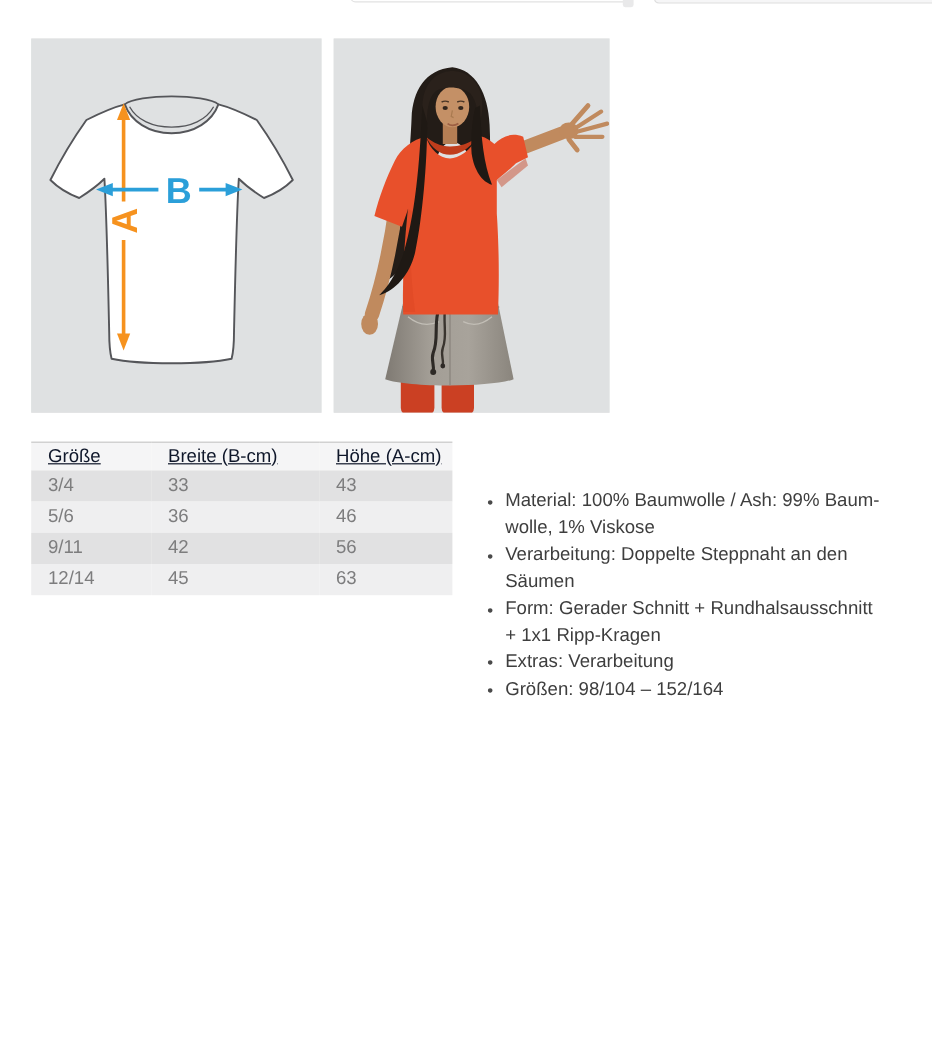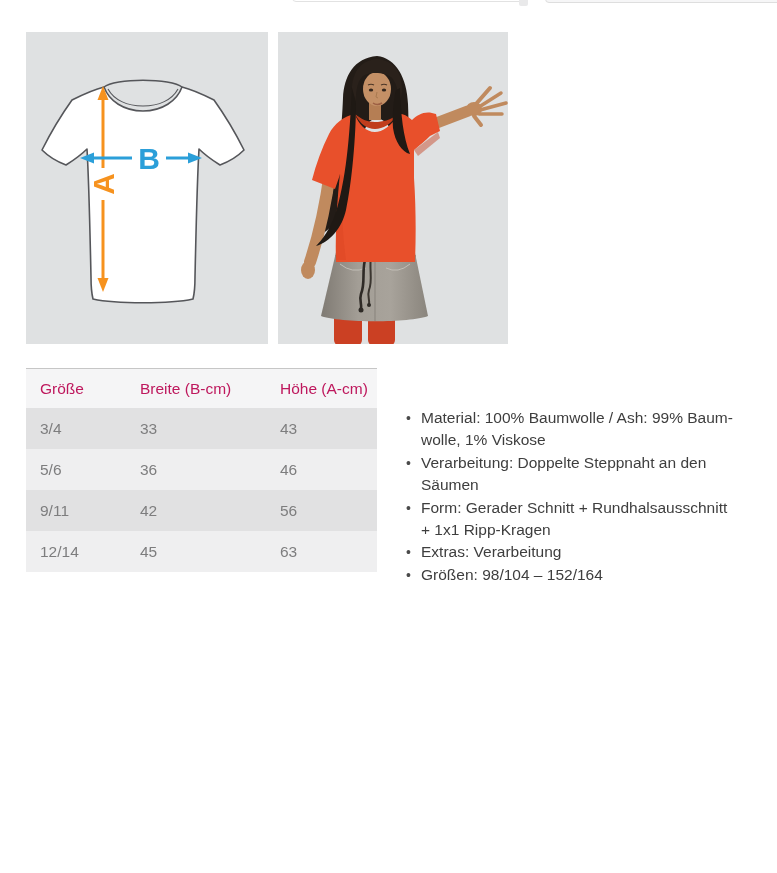--- a/index.html
+++ b/index.html
@@ -20,23 +20,23 @@
 
   .imgbox { position:absolute; margin:0; overflow:hidden; background:#dfe1e2; }
   .diagram-box { left:26px; top:32px; width:242px; height:312px; }
   .photo-box   { left:278px; top:32px; width:230px; height:312px; }
   .imgbox svg { display:block; }
 
   
   .table-wrap { position:absolute; left:26px; top:368px; width:351px; }
   .size-table { width:100%; border-collapse:collapse; table-layout:fixed;
                 font-size:15.5px; color:#7d7d7e; border-top:1px solid #c6c6c6; }
-  .size-table th { font-weight:400; text-align:left; height:39px; padding:0 0 0 14px;
-                   background:#f5f5f6; color:#be185d; }
-  .size-table td { height:41px; padding:0 0 0 14px; }
+  .size-table th { font-weight:400; text-align:left; height:23px; padding:0 0 0 14px;
+                   background:#f5f5f6; color:#0f172a;text-decoration:underline; }
+  .size-table td { height:26px; padding:0 0 0 14px; }
   .size-table tbody tr:nth-child(odd)  td { background:#e1e1e2; }
   .size-table tbody tr:nth-child(even) td { background:#efeff0; }
 
   .tolerance { position:absolute; left:25px; top:541px; margin:0;
                font-size:16px; line-height:23px; color:#3a3a3a; }
 
   
   .desc { position:absolute; left:404px; top:363px; width:370px;
           font-size:15.5px; line-height:22.4px; color:#3e3e3e; }
   .desc .intro { margin:0; white-space:pre-line; }

